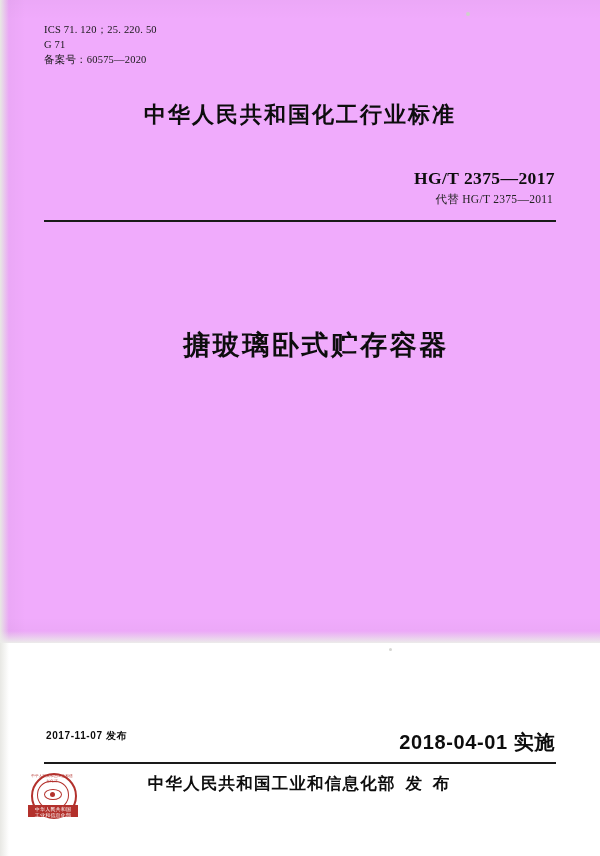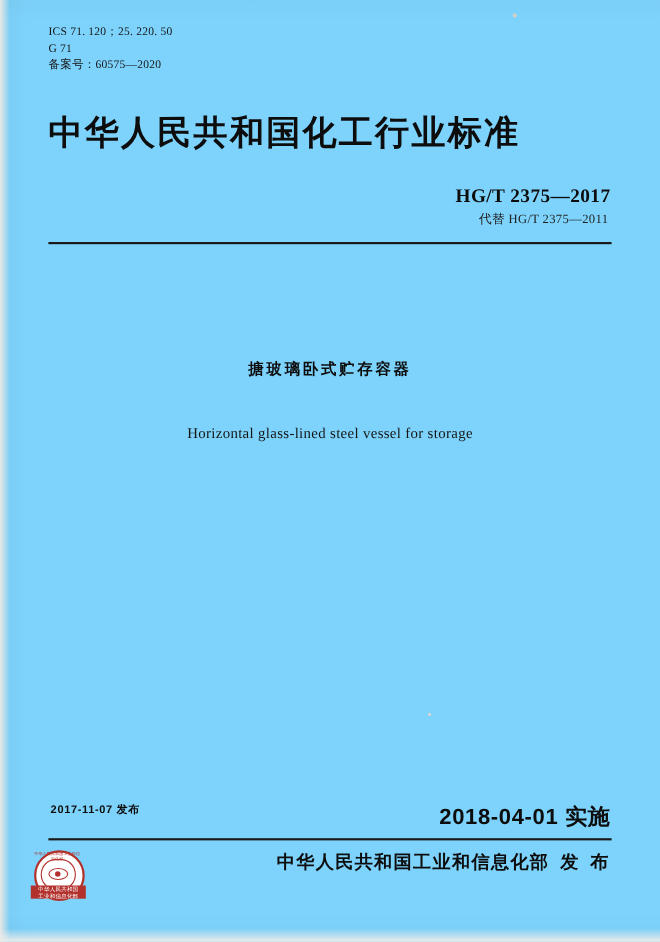--- a/index.html
+++ b/index.html
@@ -12,22 +12,22 @@
     height: 856px;
     position: relative;
     font-family: "Liberation Sans", sans-serif;
     color: #1a1a1a;
     overflow: hidden;
   }
   .page {
     position: absolute;
     left: 0; top: 0;
     width: 600px;
-    height: 856px;
-    background: #7dd3fc;
+    height: 643px;
+    background: #f0abfc;
     text-decoration: underline;
   }
   
   .paper-tint {
     position: absolute;
     left: 0; top: 0; right: 0; bottom: 0;
     background:
       linear-gradient(to right, rgba(0,0,0,0.035) 0px, rgba(0,0,0,0.0) 26px),
       linear-gradient(to bottom, rgba(0,0,0,0.02) 0px, rgba(0,0,0,0) 20px),
       linear-gradient(to top, rgba(0,0,0,0.03) 0px, rgba(0,0,0,0) 26px);
@@ -65,21 +65,22 @@
     letter-spacing: 1px;
     line-height: 60px;
     color: #0d0d0d;
   }
 
   .main-title {
     position: absolute;
     left: 0;
     top: 100px;
     width: 512px;
-    font-size: 31px;
+    text-align: center;
+    font-size: 22px;
     font-weight: bold;
     letter-spacing: 2px;
     color: #0d0d0d;
     white-space: nowrap;
   }
 
   .std-no {
     position: absolute;
     right: 1px;
     top: 168px;
@@ -105,25 +106,25 @@
     left: 0;
     top: 220px;
     width: 512px;
     height: 2px;
     background: #1a1a1a;
   }
 
   
   .doc-title-cn {
     position: absolute;
-    left: 0;
+    left: 16px;
     top: 327px;
     width: 512px;
     text-align: center;
-    font-size: 14px;
+    font-size: 27px;
     font-weight: bold;
     letter-spacing: 2.5px;
     color: #0d0d0d;
   }
   .doc-title-en {
     position: absolute;
     left: 0;
     top: 386px;
     width: 512px;
     text-align: center;
@@ -160,21 +161,21 @@
     top: 762px;
     width: 512px;
     height: 2px;
     background: #1a1a1a;
   }
   .publisher {
     position: absolute;
     left: 0;
     top: 773px;
     width: 512px;
-    text-align: right;
+    text-align: center;
     font-size: 16.5px;
     font-weight: bold;
     letter-spacing: 1.2px;
     color: #0d0d0d;
     white-space: nowrap;
   }
   .publisher .pub-verb {
     letter-spacing: 3px;
     margin-left: 10px;
   }
@@ -290,21 +291,20 @@
 
 
     <div class="main-title">中华人民共和国化工行业标准</div>
 
     <div class="std-no">HG/T 2375—2017</div>
     <div class="std-replace">代替 HG/T 2375—2011</div>
 
     <div class="rule-top"></div>
 
     <div class="doc-title-cn">搪玻璃卧式贮存容器</div>
-    <div class="doc-title-en">Horizontal glass-lined steel vessel for storage</div>
 
     <div class="issue-date">2017-11-07 发布</div>
     <div class="effective-date">2018-04-01 实施</div>
 
     <div class="rule-bottom"></div>
 
     <div class="publisher">
       <span>中华人民共和国工业和信息化部</span><span class="pub-verb">发 布</span>
     </div>
   </div>

